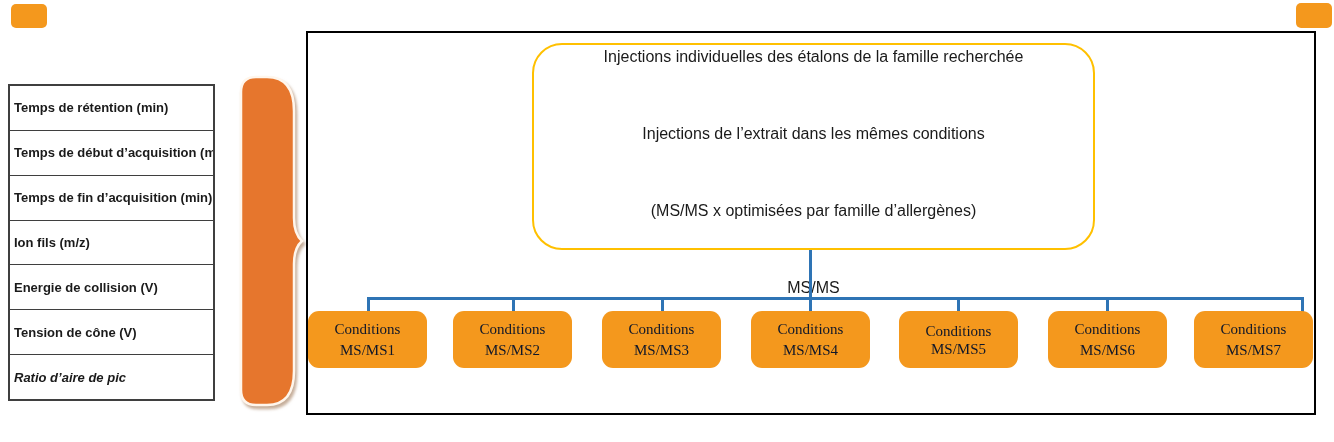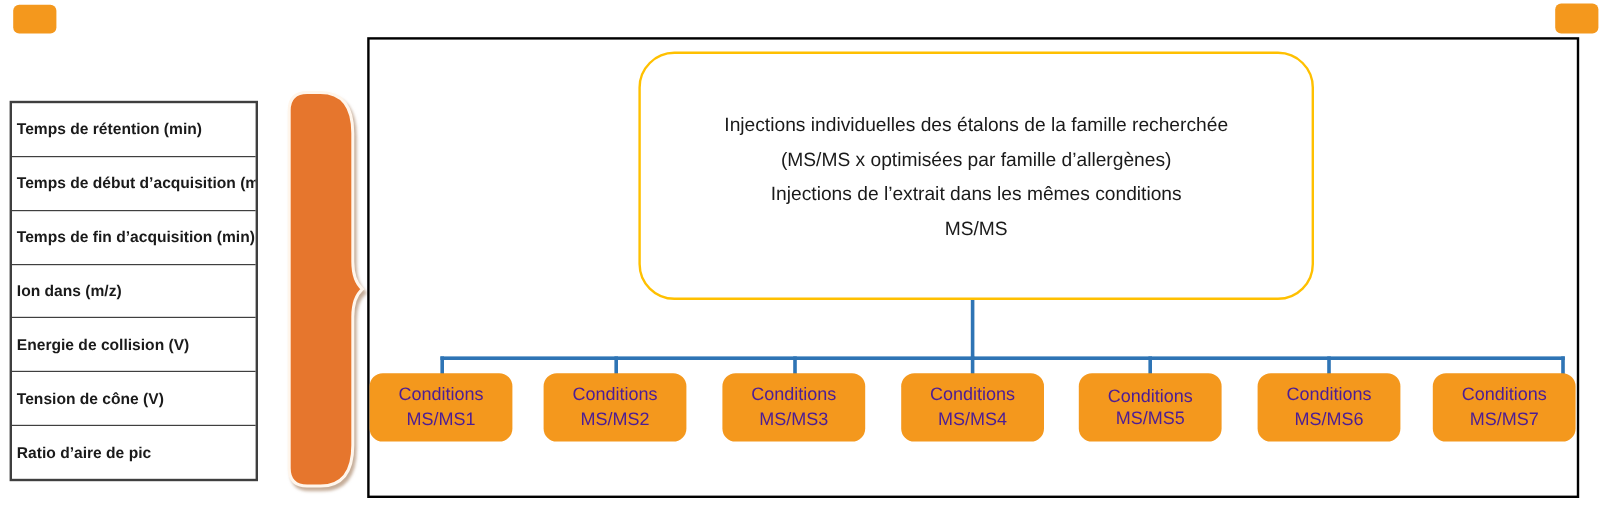--- a/index.html
+++ b/index.html
@@ -17,69 +17,69 @@
     position:absolute;left:8px;top:84px;width:207px;height:317px;
     border:2px solid #3f3f3f;box-sizing:border-box;
     display:flex;flex-direction:column;background:#fff;
   }
   .param-row{
     flex:1;display:flex;align-items:center;
     border-bottom:1px solid #3f3f3f;
     font-size:13px;font-weight:bold;
     padding-left:4px;white-space:nowrap;overflow:hidden;
   }
-  .param-row:last-child{border-bottom:none;}
+  .param-row:last-child{border-bottom:none;font-style:italic;}
 
   
   .brace{position:absolute;left:239px;top:75px;width:66px;height:332px;}
 
   
   .frame{
     position:absolute;left:306px;top:31px;width:1010px;height:384px;
     border:2px solid #000;box-sizing:border-box;background:transparent;
   }
 
   
   .protocol-box{
     position:absolute;left:532px;top:43px;width:563px;height:207px;
     border:2px solid #FFC000;border-radius:30px;box-sizing:border-box;
     background:#fff;display:flex;flex-direction:column;justify-content:center;
     align-items:center;padding-top:2px;
   }
   .protocol-line{
-    font-size:16px;line-height:29px;text-align:center;white-space:nowrap;
+    font-size:16px;line-height:29px;text-align:center;white-space:nowrap;margin-top:48px;
   }
 
   
   .conn{position:absolute;background:#2E74B5;}
   .conn.v-main{left:809px;top:250px;width:3px;height:48px;}
   .conn.h-bar{left:367px;top:297px;width:937px;height:3px;}
   .conn.drop{top:297px;width:3px;height:15px;}
 
   
   .cond-box{
     position:absolute;top:311px;width:119px;height:57px;border-radius:11px;
     background:#F4981D;display:flex;flex-direction:column;justify-content:center;
     align-items:center;gap:5px;
   }
-  .cond-line{font-size:15px;line-height:16px;text-align:center;color:#4c1d95;}
+  .cond-line{font-size:15px;line-height:16px;text-align:center;color:#0f172a;font-family:Liberation Serif, serif;}
 </style>
 </head>
 <body>
 
 <div class="canvas">
 
   <div class="corner-shape tl"></div>
   <div class="corner-shape tr"></div>
 
   <div class="param-table">
     <div class="param-row">Temps de rétention (min)</div>
     <div class="param-row">Temps de début d’acquisition (min)</div>
     <div class="param-row">Temps de fin d’acquisition (min)</div>
-    <div class="param-row">Ion dans (m/z)</div>
+    <div class="param-row">Ion fils (m/z)</div>
     <div class="param-row">Energie de collision (V)</div>
     <div class="param-row">Tension de cône (V)</div>
     <div class="param-row">Ratio d’aire de pic</div>
   </div>
 
   <svg class="brace" viewBox="0 0 66 332" style="filter:drop-shadow(2.5px 3px 1.5px rgba(150,105,70,0.55));">
     <path d="M 17 2
              L 28 2
              Q 55 2 55 36
              L 55 143
@@ -91,22 +91,22 @@
              Q 2 330 2 315
              L 2 17
              Q 2 2 17 2
              Z" fill="#E6762D" stroke="#FFF6EC" stroke-width="2.5"></path>
   </svg>
 
   <div class="frame"></div>
 
   <div class="protocol-box">
     <div class="protocol-line">Injections individuelles des étalons de la famille recherchée</div>
+    <div class="protocol-line">Injections de l’extrait dans les mêmes conditions</div>
     <div class="protocol-line">(MS/MS x optimisées par famille d’allergènes)</div>
-    <div class="protocol-line">Injections de l’extrait dans les mêmes conditions</div>
     <div class="protocol-line">MS/MS</div>
   </div>
 
   <div class="conn v-main"></div>
   <div class="conn h-bar"></div>
   <div class="conn drop" style="left:367px;"></div>
   <div class="conn drop" style="left:512px;"></div>
   <div class="conn drop" style="left:661px;"></div>
   <div class="conn drop" style="left:809px;"></div>
   <div class="conn drop" style="left:957px;"></div>

